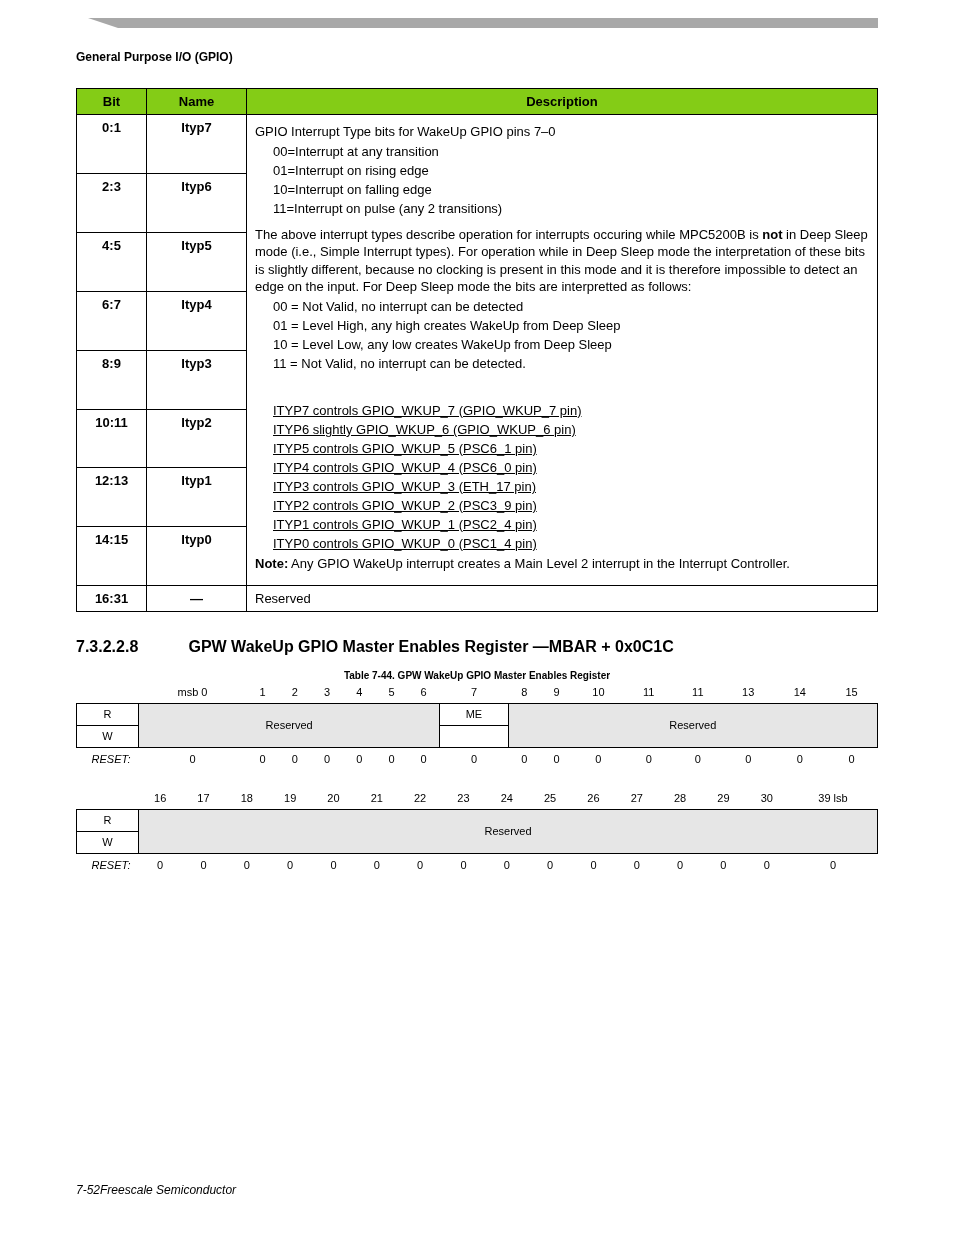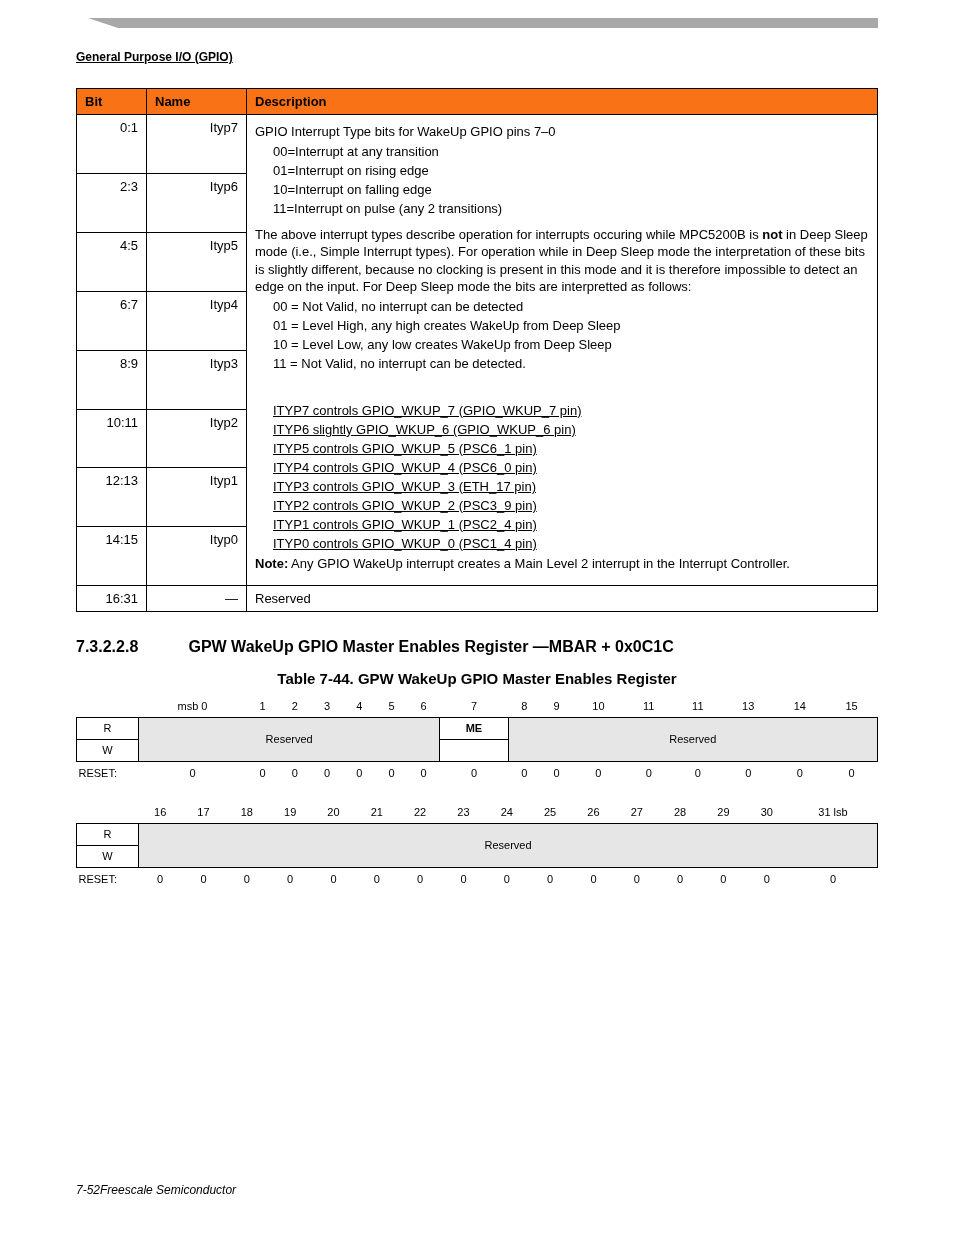--- a/index.html
+++ b/index.html
@@ -14,61 +14,61 @@
     padding: 30px 76px 0 76px;
   }
   .topbar { height: 10px; background: #a8a8a8; position: absolute; top: 18px; right: 76px; width: 760px; }
   .topbar::before {
     content: '';
     position: absolute; left: -30px; top: 0;
     border-right: 30px solid #a8a8a8;
     border-bottom: 10px solid transparent;
     width:0;height:0;
   }
-  .header-label { font-size: 12px; font-weight: bold; margin-top: 20px; margin-bottom: 24px; text-decoration: underline; }
+  .header-label { font-size: 12px; font-weight: bold; margin-top: 20px; margin-bottom: 24px; }
   table.bit-table {
     border-collapse: collapse;
     width: 100%;
     margin: 0 auto 26px auto;
   }
   table.bit-table th, table.bit-table td {
     border: 1px solid #000;
     padding: 5px 8px;
     vertical-align: top;
     font-size: 13px;
     text-align: left;
   }
   table.bit-table th {
-    background: #f97316;
+    background: #84cc16;
     font-weight: bold;
-    text-align: left;
-  }
-  table.bit-table td.bit, table.bit-table td.name { text-align: right; white-space: nowrap; }
+    text-align: center;
+  }
+  table.bit-table td.bit, table.bit-table td.name { text-align: center; white-space: nowrap; font-weight: bold; }
   .no-bottom { border-bottom: none !important; }
   .indent { padding-left: 18px; }
   .spaced p { margin-bottom: 4px; }
   .gap { height: 10px; }
   h2.sec { font-size: 16px; font-weight: bold; margin: 12px 0 14px 0; }
   h2.sec .num { display:inline-block; width: 108px; }
-  .tbl-caption { text-align: center; font-weight: bold; font-size: 15px; margin-bottom: 8px; }
+  .tbl-caption { text-align: center; font-weight: bold; font-size: 10px; margin-bottom: 0; }
   table.reg {
     border-collapse: collapse;
     width: 100%;
     margin: 0 auto 18px auto;
     font-size: 11px;
   }
   table.reg td, table.reg th {
     text-align: center;
     padding: 4px 2px;
     height: 22px;
   }
-  table.reg .lbl { width: 62px; text-align: left; padding-right: 8px; font-size: 11px; }
+  table.reg .lbl { width: 62px; text-align: right; padding-right: 8px; font-size: 11px; font-style: italic; }
   table.reg .bitnum td { font-size: 11px; }
   table.reg .field { border: 1px solid #000; background: #e6e6e6; }
-  table.reg .field-white { border: 1px solid #000; background: #fff; font-weight: bold; }
+  table.reg .field-white { border: 1px solid #000; background: #fff; }
   table.reg .rw { border: 1px solid #000; background: #fff; width:62px; text-align:center; }
   .footer {
     position: absolute;
     bottom: 38px;
     left: 76px; right: 76px;
     font-size: 12px;
   }
   .footer .center { text-align: center; font-weight: bold; margin-bottom: 16px; }
   .footer .row { display: flex; justify-content: flex-start; font-style: italic; }
   .para { margin: 3px 0; line-height: 1.35; }
@@ -233,21 +233,21 @@
     <td>21</td>
     <td>22</td>
     <td>23</td>
     <td>24</td>
     <td>25</td>
     <td>26</td>
     <td>27</td>
     <td>28</td>
     <td>29</td>
     <td>30</td>
-    <td>31 lsb</td>
+    <td>39 lsb</td>
   </tr>
   <tr>
     <td class="rw">R</td>
     <td class="field" colspan="16" rowspan="2">Reserved</td>
   </tr>
   <tr>
     <td class="rw">W</td>
   </tr>
   <tr>
     <td class="lbl">RESET:</td>

